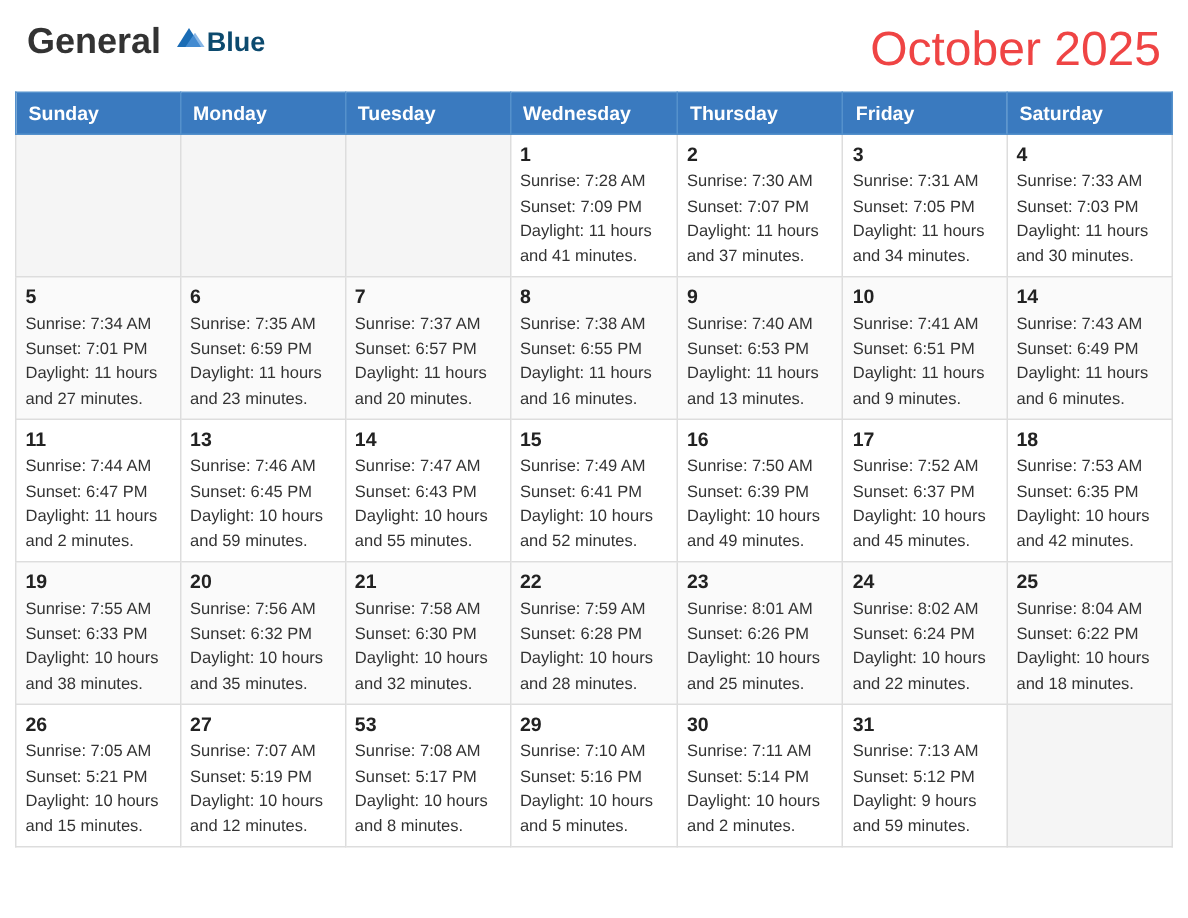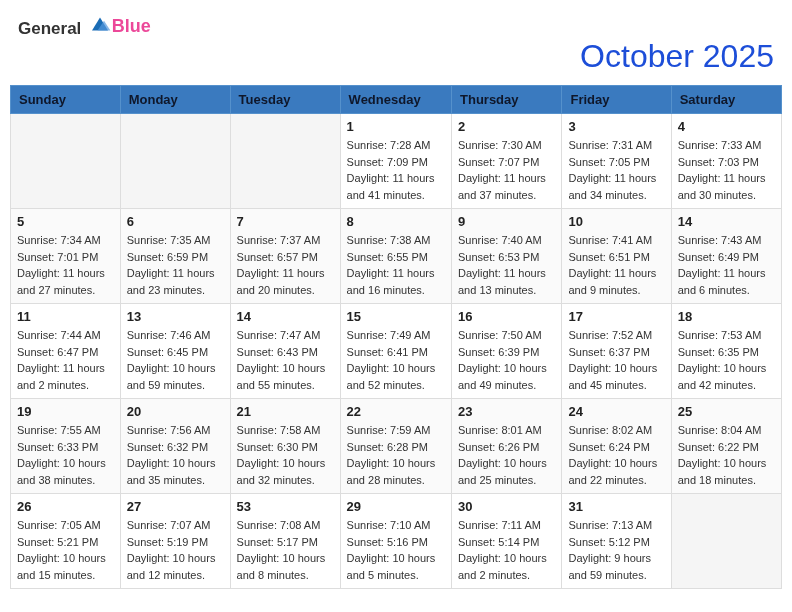--- a/index.html
+++ b/index.html
@@ -15,57 +15,56 @@
       justify-content: space-between;
       align-items: flex-start;
       margin-bottom: 6px;
       padding: 4px 8px;
     }
     .logo {
       display: flex;
       align-items: center;
     }
     .logo-text-general {
-      font-size: 17px;
+      font-size: 24px;
       font-weight: bold;
       color: #333;
       text-align: right;
     }
     .logo-text-blue {
       font-size: 18px;
       font-weight: bold;
-      color: #ec4899;
+      color: #0c4a6e;
     }
     .logo-icon {
       width: 24px;
       height: 20px;
       margin-left: 2px;
       fill: #1a6cb5;
     }
     .title-block {
       text-align: right;
     }
     .month-title {
       font-size: 32px;
       font-weight: normal;
-      color: #1d4ed8;
-      margin-top: 24px;
+      color: #ef4444;
     }
     .location {
       font-size: 14px;
       color: #555;
     }
     .calendar {
       width: 100%;
       border-collapse: collapse;
       border: 1px solid #ccc;
     }
     .calendar th {
       background-color: #3a7abf;
-      color: #0f172a;
+      color: #ffffff;
       text-align: left;
       padding: 6px 8px;
       font-size: 13px;
       font-weight: bold;
       border: 1px solid #5591cc;
     }
     .calendar td {
       vertical-align: top;
       padding: 5px 6px;
       font-size: 11px;

